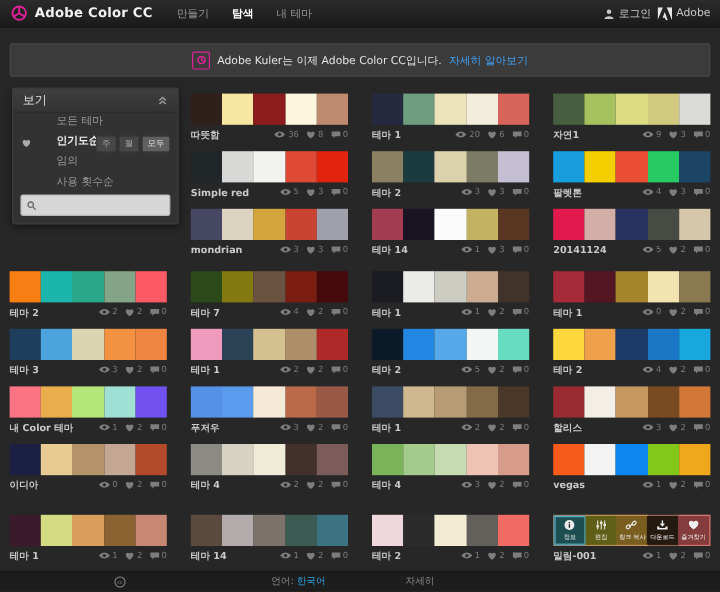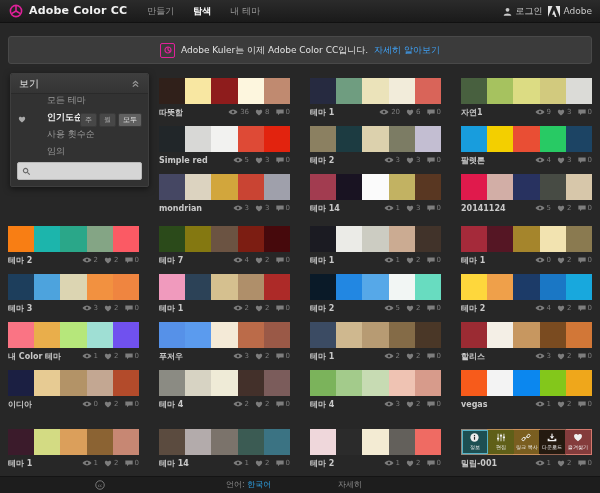--- a/index.html
+++ b/index.html
@@ -140,24 +140,24 @@
         </svg>
     </span>
     <span>인기도순</span>
     <span class="sb-btns">
       <span class="sb-btn">주</span>
       <span class="sb-btn">월</span>
       <span class="sb-btn active">모두</span>
     </span>
   </div>
   <div class="sb-item">
+    <span>임의</span>
+  </div>
+  <div class="sb-item">
     <span>사용 횟수순</span>
-  </div>
-  <div class="sb-item">
-    <span>임의</span>
   </div>
   <div class="sb-search">
     <span style="display:flex">
       <svg width="9" height="9" viewBox="0 0 10 10">
           <circle cx="4" cy="4" r="2.5" fill="none" stroke="#666" stroke-width="1.2"></circle>
           <line x1="6" y1="6" x2="8.6" y2="8.6" stroke="#666" stroke-width="1.2"></line>
         </svg>
     </span>
     <input type="text" placeholder="" style="">
   </div>

